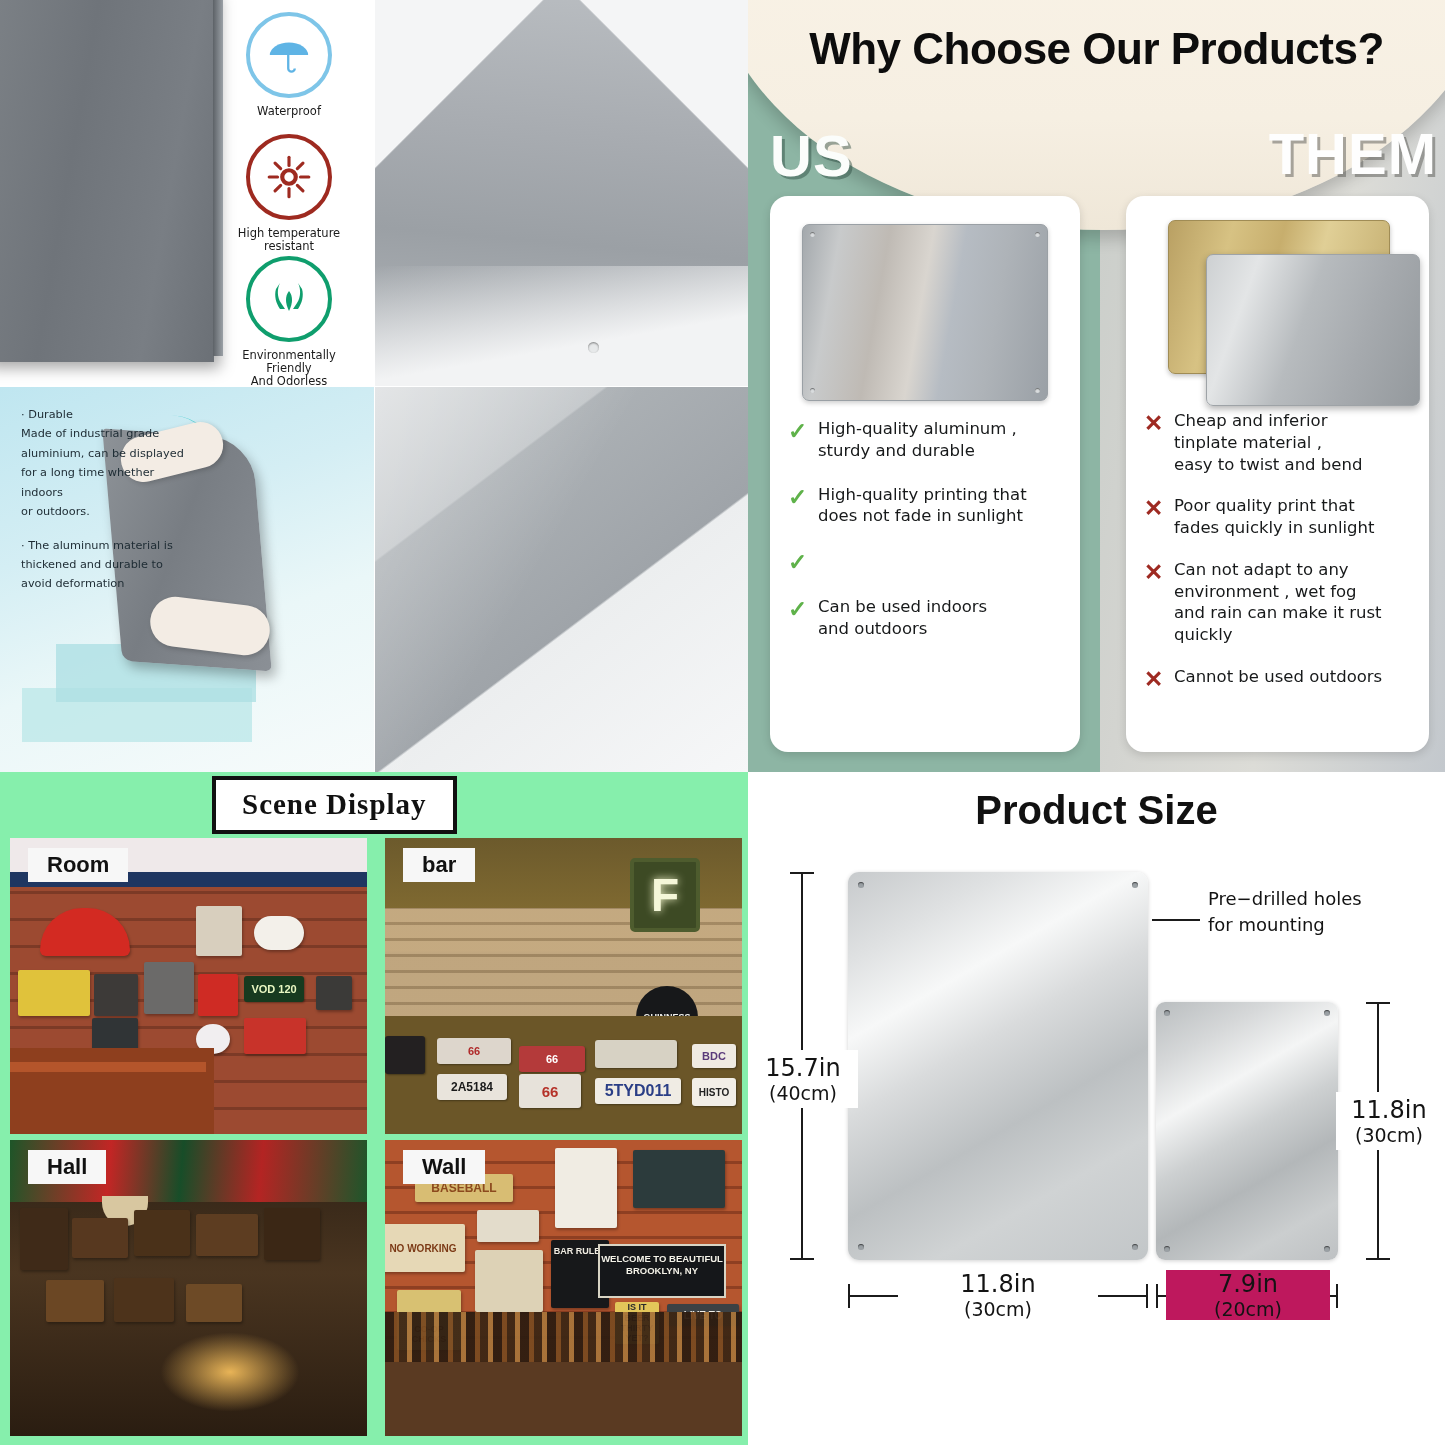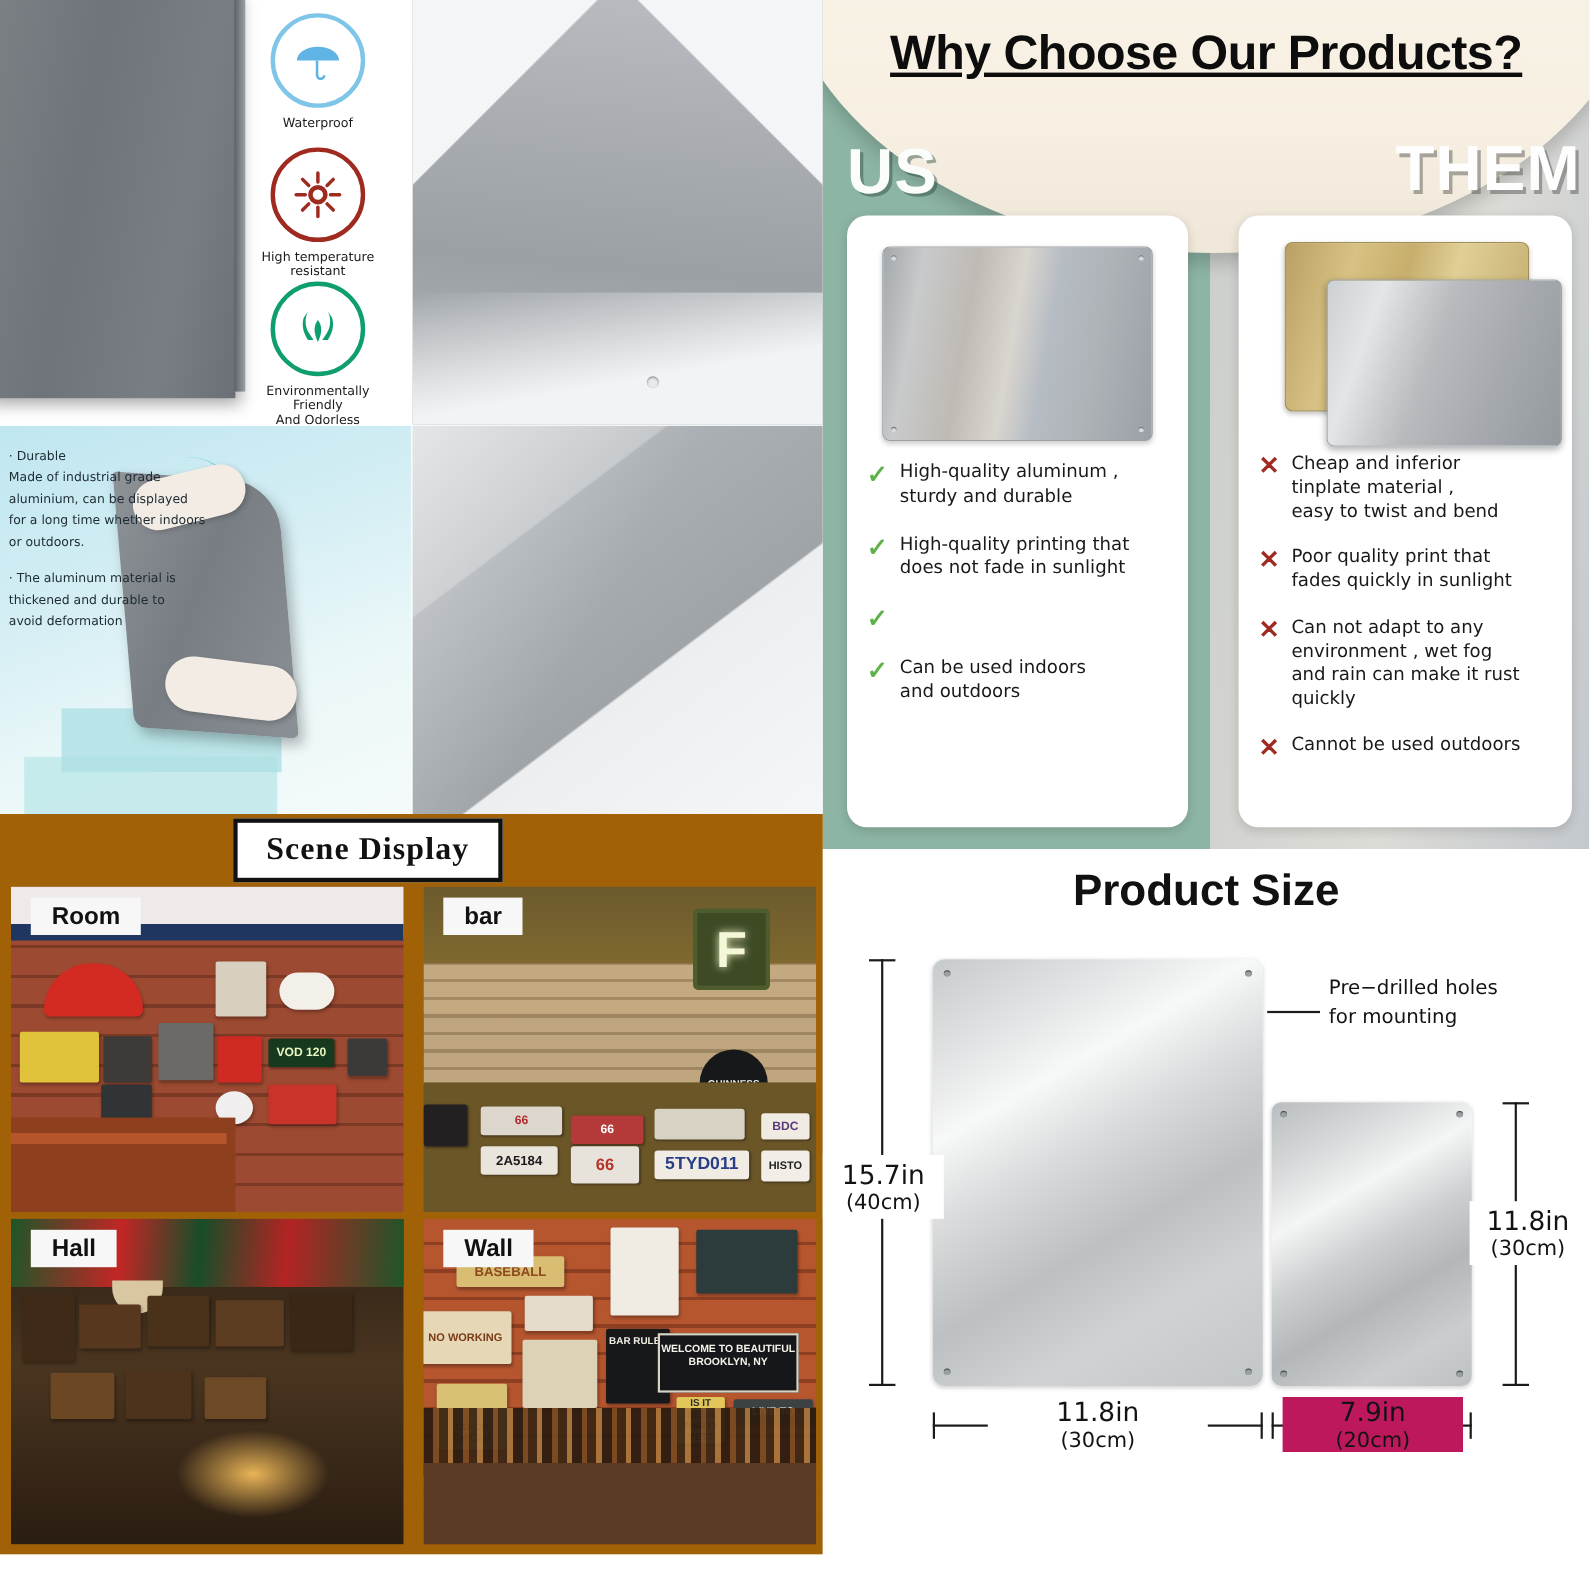--- a/index.html
+++ b/index.html
@@ -54,33 +54,33 @@
     background:linear-gradient(115deg,#8e9398 0%,#787d83 45%,#8b9096 100%);
     border-radius:4px 42px 6px 10px;transform:skewY(9deg) rotate(-5deg);
     box-shadow:4px 6px 12px rgba(0,0,0,.28);}
   .bend-arc{position:absolute;left:118px;top:28px;width:130px;height:250px;
     border-right:3px solid #56cfd2;border-radius:0 58% 58% 0;transform:rotate(-7deg);}
   .hand{position:absolute;background:#f3ece4;border-radius:26px;box-shadow:2px 2px 5px rgba(0,0,0,.18);}
   .hand1{left:120px;top:42px;width:104px;height:46px;transform:rotate(-14deg);}
   .hand2{left:150px;top:214px;width:120px;height:50px;transform:rotate(7deg);}
   .durtext{position:absolute;left:8px;top:18px;width:190px;font-family:"DejaVu Sans",sans-serif;
     font-size:11.3px;color:#1d2b33;line-height:1.72;}
-  .durtext p{margin:0 0 14px 0;}
+  .durtext p{margin:0 0 14px 13px;}
 
   
   .tr{position:absolute;left:748px;top:0;width:697px;height:772px;overflow:hidden;}
   .tr-us-bg{position:absolute;left:0;top:0;width:352px;height:772px;background:#8db5a4;}
   .tr-them-bg{position:absolute;left:352px;top:0;width:345px;height:772px;
     background:linear-gradient(100deg,#c9cdc9 0%,#d3d4d0 30%,#dcdcd7 60%,#c3c8cd 100%);}
   .tr-hero{position:absolute;left:-40px;top:-330px;width:790px;height:560px;border-radius:50%;
     background:linear-gradient(180deg,#fdf7ec 0%,#f6efe2 80%,#efe7d8 100%);
     box-shadow:0 9px 16px rgba(0,0,0,.18);}
   .tr-title{position:absolute;left:0;top:24px;width:697px;text-align:center;
     font-family:"Liberation Sans",sans-serif;font-weight:bold;font-size:44px;color:#0d0d0d;
-    letter-spacing:-.5px;text-decoration:underline;}
+    letter-spacing:-.5px;}
   .lbl-us{position:absolute;left:22px;top:122px;font-weight:bold;font-size:58px;color:#fbfdfb;
     text-shadow:3px 3px 0 rgba(40,70,60,.45);letter-spacing:1px;}
   .lbl-them{position:absolute;right:8px;top:120px;font-weight:bold;font-size:58px;color:#fefefe;
     text-shadow:3px 3px 0 rgba(90,90,85,.5);letter-spacing:1px;}
 
   .card{position:absolute;background:#fff;border-radius:18px;box-shadow:0 3px 10px rgba(0,0,0,.14);}
   .card-us{left:22px;top:196px;width:310px;height:556px;}
   .card-them{left:378px;top:196px;width:303px;height:556px;}
 
   .prodimg{position:absolute;border-radius:7px;}
@@ -99,21 +99,21 @@
   .clist{position:absolute;left:18px;top:222px;width:278px;}
   .citem{display:flex;align-items:flex-start;margin-bottom:22px;}
   .citem .mk{flex:0 0 30px;font-size:23px;line-height:1;font-weight:bold;padding-top:2px;}
   .citem .mk.ok{color:#5fb24a;}
   .citem .mk.no{color:#9e2a22;}
   .citem .txt{font-family:"DejaVu Sans",sans-serif;font-size:16.5px;line-height:1.32;color:#17191a;}
   .clist-them{left:18px;top:214px;width:272px;}
   .clist-them .citem{margin-bottom:20px;}
 
   
-  .bl{position:absolute;left:0;top:740px;width:748px;height:673px;background:#a16207;}
+  .bl{position:absolute;left:0;top:772px;width:748px;height:673px;background:#86efac;}
   .scene-hdr{position:absolute;left:212px;top:776px;}
   .scene-hdr .box{position:relative;border:4px solid #111;background:#fff;padding:8px 26px 9px 26px;}
   .scene-hdr .box span{font-family:"Liberation Serif",serif;font-weight:bold;font-size:29px;color:#111;letter-spacing:1px;}
   .scene-hdr .shadow{position:absolute;left:12px;top:14px;width:304px;height:46px;border:4px solid #111;z-index:-1;}
 
   .grid{position:absolute;left:10px;top:66px;width:735px;height:600px;}
   .cell{position:absolute;width:357px;height:296px;overflow:hidden;}
   .c-room{left:0;top:0;} .c-bar{left:375px;top:0;}
   .c-hall{left:0;top:302px;} .c-wall{left:375px;top:302px;}
   .tag{position:absolute;left:18px;top:10px;background:#f7f7f7;padding:4px 19px;z-index:9;}

